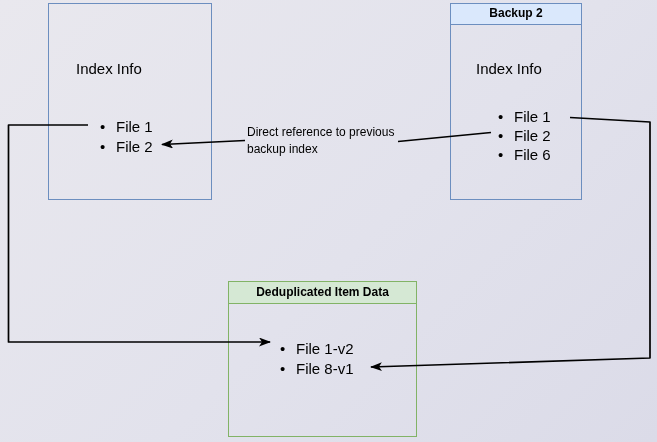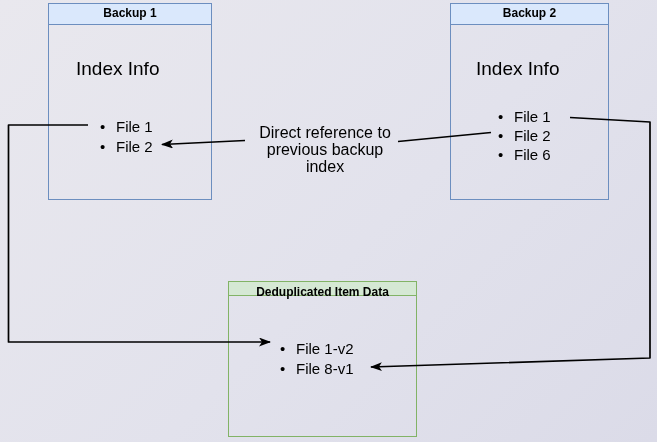--- a/index.html
+++ b/index.html
@@ -30,26 +30,26 @@
     font-size: 12px;
   }
   .blue  .box-header {
     background: var(--blue-fill, #dae8fc);
     border-bottom: 1.5px solid var(--blue-border, #6c8ebf);
     height: 21px; line-height: 19px;
   }
   .green .box-header {
     background: var(--green-fill, #d5e8d4);
     border-bottom: 1.5px solid var(--green-border, #82b366);
-    height: 14px; line-height: 20px; text-align: center;
+    height: 22px; line-height: 20px; text-align: center;
   }
 
   .section-label {
     position: absolute;
-    font-size: 19px;
+    font-size: 15px;
     line-height: 18px;
     white-space: nowrap;
   }
 
   ul.file-list {
     position: absolute;
     margin: 0; padding: 0;
     list-style: none;
   }
   ul.file-list li {
@@ -64,22 +64,21 @@
     content: "\2022";
     display: inline-block;
     width: 16px;
     font-size: 15px;
   }
 
   .annotation {
     position: absolute;
     left: 247px; top: 124px;
     width: 156px;
-    text-align: center;
-    font-size: 16px;
+    font-size: 12px;
     line-height: 17px;
   }
 
   svg.arrows {
     position: absolute;
     left: 0; top: 0;
     pointer-events: none;
   }
   svg.arrows path.link {
     fill: none;
@@ -87,37 +86,36 @@
     stroke-width: 1.7;
     stroke-linejoin: round;
   }
   svg.arrows marker path {
     fill: var(--arrow, #000);
     stroke: none;
   }
 
   
   #box-backup1 { left: 48px;  top: 3px;   width: 164px; height: 197px; }
-  #box-backup2 { left: 450px; top: 3px;   width: 159px; height: 197px; }
+  #box-backup2 { left: 450px; top: 3px;   width: 132px; height: 197px; }
   #box-dedup   { left: 228px; top: 281px; width: 189px; height: 156px; }
 
   #backup1-section { left: 27px; top: 56px; }
   #backup2-section { left: 25px; top: 56px; }
 
   #backup1-list { left: 51px; top: 112px; }
   #backup2-list { left: 47px; top: 103px; }
   #dedup-list   { left: 51px; top: 56px;  }
 </style>
 </head>
 <body>
 
 <div class="canvas">
 
   <div class="box blue" id="box-backup1">
-    <div class="box-header">Backup 1</div>
     <div class="section-label" id="backup1-section">Index Info</div>
     <ul class="file-list" id="backup1-list">
       <li>
           <span>File 1</span>
         </li>
       <li>
           <span>File 2</span>
         </li>
     </ul>
   </div>

